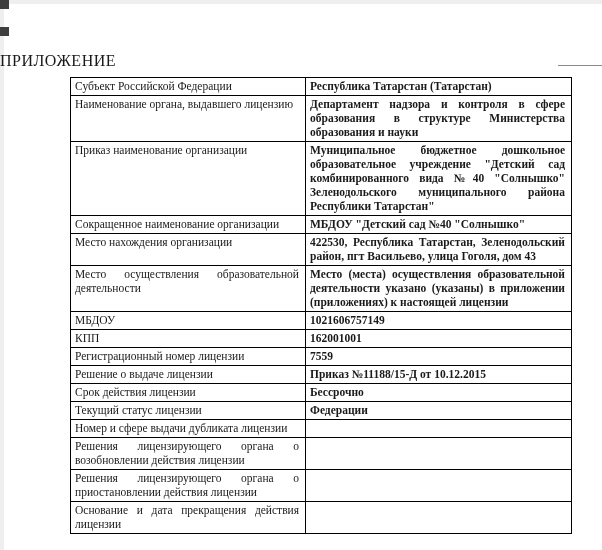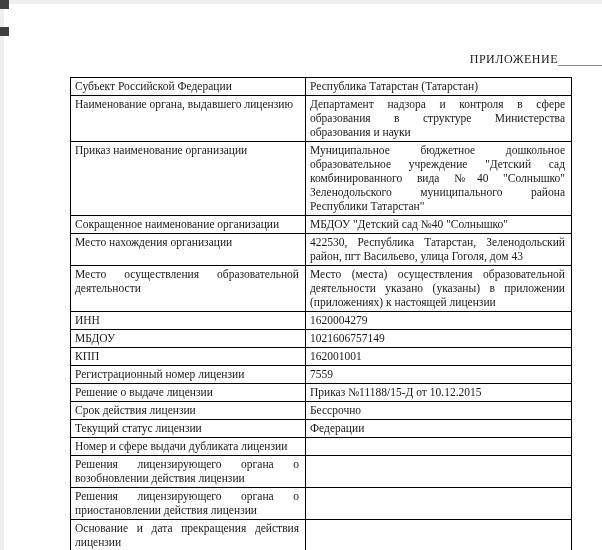--- a/index.html
+++ b/index.html
@@ -38,22 +38,21 @@
     background: #3f3f3f;
   }
   .corner-square.one { top: 0; left: 0; }
   .corner-square.two { top: 27px; left: 0; }
 
   .header-label {
     position: absolute;
     top: 52px;
     left: 0;
     width: 558px;
-    text-align: right;
-    font-size: 12px;
+    font-size: 16px;
     letter-spacing: 0.5px;
     white-space: nowrap;
   }
   .header-rule {
     position: absolute;
     top: 65px;
     left: 558px;
     right: 0;
     border-top: 1px solid #8a8a8a;
     height: 0;
@@ -71,21 +70,21 @@
   }
   table.license-table td {
     border: 1px solid #000000;
     vertical-align: top;
     padding: 1px 6px 2px 4px;
     text-align: justify;
     overflow: hidden;
     word-wrap: break-word;
   }
   td.label-cell { width: 224px; }
-  td.value-cell { width: 255px; }
+  td.value-cell { width: 255px; font-weight: bold; }
 </style>
 </head>
 <body>
 
 <div class="page">
 
   <div class="edge-top"></div>
   <div class="edge-left"></div>
   <div class="corner-square one"></div>
   <div class="corner-square two"></div>
@@ -111,24 +110,20 @@
           <td class="label-cell">Сокращенное наименование организации</td>
           <td class="value-cell">МБДОУ "Детский сад №40 "Солнышко"</td>
         </tr>
         <tr>
           <td class="label-cell">Место нахождения организации</td>
           <td class="value-cell">422530, Республика Татарстан, Зеленодольский район, пгт Васильево, улица Гоголя, дом 43</td>
         </tr>
         <tr>
           <td class="label-cell">Место осуществления образовательной деятельности</td>
           <td class="value-cell">Место (места) осуществления образовательной деятельности указано (указаны) в приложении (приложениях) к настоящей лицензии</td>
-        </tr>
-        <tr>
-          <td class="label-cell">ИНН</td>
-          <td class="value-cell">1620004279</td>
         </tr>
         <tr>
           <td class="label-cell">МБДОУ</td>
           <td class="value-cell">1021606757149</td>
         </tr>
         <tr>
           <td class="label-cell">КПП</td>
           <td class="value-cell">162001001</td>
         </tr>
         <tr>

